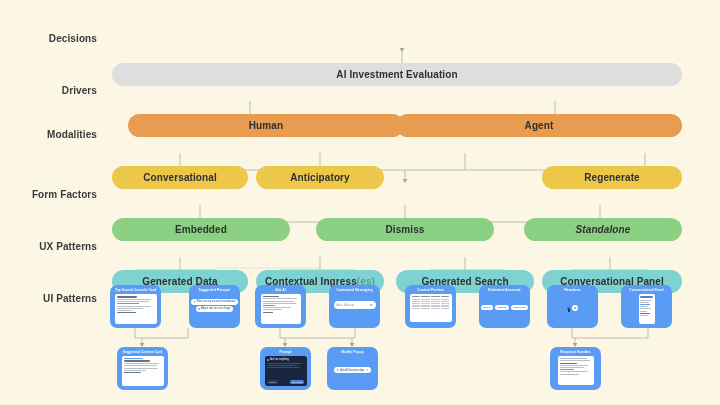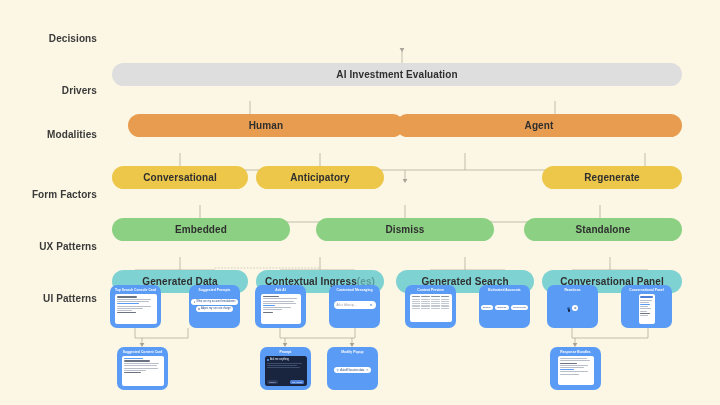--- a/index.html
+++ b/index.html
@@ -243,21 +243,21 @@
   <div class="pill modality" style="left:542px;top:130px;width:140px;height:23px;">
     <span>Regenerate</span>
   </div>
 
   <div class="pill form" style="left:112px;top:182px;width:178px;height:23px;">
     <span>Embedded</span>
   </div>
   <div class="pill form" style="left:316px;top:182px;width:178px;height:23px;">
     <span>Dismiss</span>
   </div>
-  <div class="pill form" style="left:524px;top:182px;width:158px;height:23px;">
+  <div class="pill form" style="left:524px;top:182px;width:158px;height:23px;font-style:italic;">
     <span>Standalone</span>
   </div>
 
   <div class="pill ux" style="left:112px;top:234px;width:136px;height:23px;">
     <span>Generated Data</span>
   </div>
   <div class="pill ux" style="left:256px;top:234px;width:128px;height:23px;">
     <span>Contextual Ingress</span>
       <span class="muted">(es)</span>
   </div>

